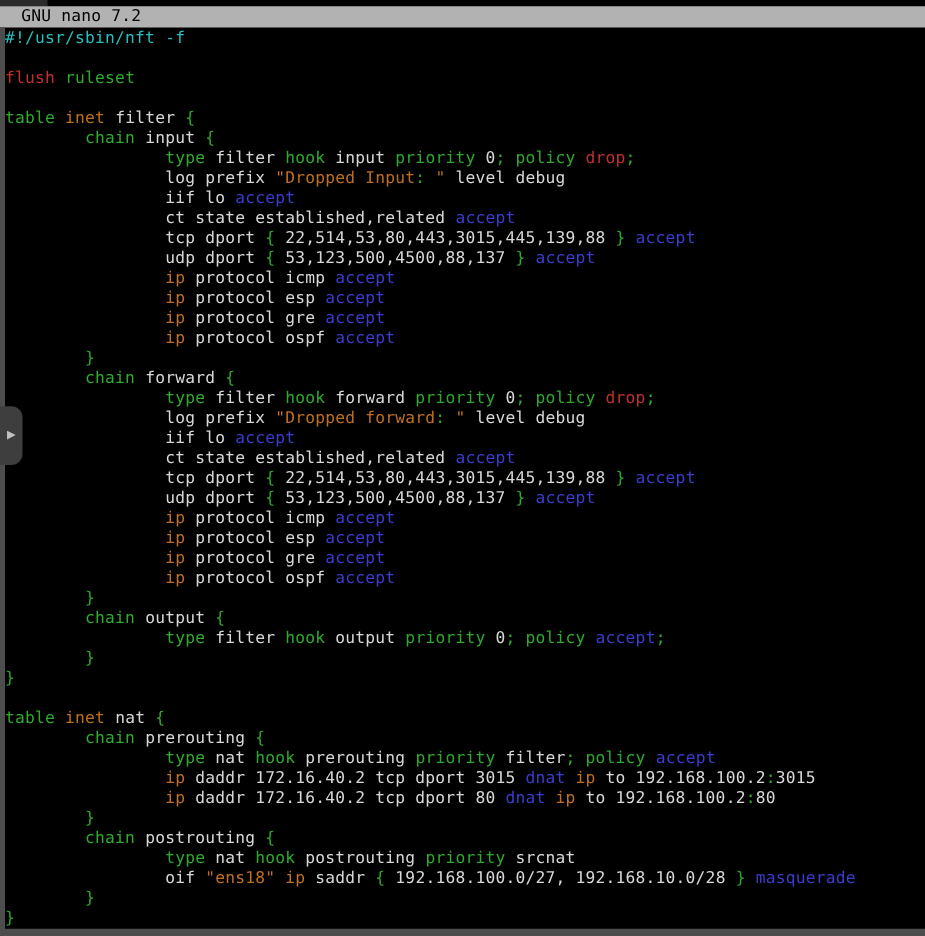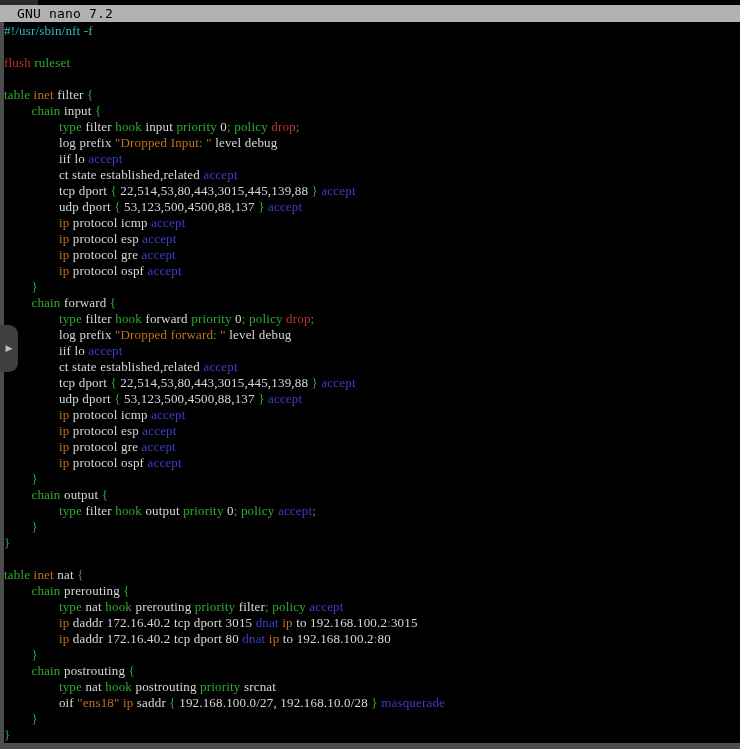--- a/index.html
+++ b/index.html
@@ -14,29 +14,28 @@
     background: var(--c-stub_bg, #2b2b2b);
   }
   .titlebar {
     position: absolute; top: 5px; left: 0; right: 0; height: 17px;
     background: var(--c-titlebar_bg, #b2b2b2);
     color: var(--c-titlebar_text, #000);
     font-size: 13px; line-height: 17px; letter-spacing: 0.18px;
     display: flex; justify-content: space-between;
     padding: 0 3px 0 17px; box-sizing: border-box;
     white-space: pre;
-    flex-direction: column;
   }
   .editor {
     position: absolute; top: 23px; left: 4px; right: 0; bottom: 6px;
     font-size: 13px; line-height: 16px; letter-spacing: 0.18px;
     white-space: pre; overflow: hidden;
     color: var(--c-text, #d8d8d8);
   }
-  .line { height: 16px; font-family: Liberation Serif, serif; }
+  .line { height: 16px; }
   .tok-w { color: var(--c-text, #d8d8d8); }
   .tok-g { color: var(--c-green, #2eaa2e); }
   .tok-o { color: var(--c-orange, #c07020); }
   .tok-r { color: var(--c-red, #c03030); margin-top: 48px; }
   .tok-b { color: var(--c-blue, #3c3cd0); }
   .tok-c { color: var(--c-cyan, #28bebe); }
   .left-edge {
     position: absolute; top: 22px; left: 0; width: 4px; bottom: 0;
     background: var(--c-edge, #4d4d4d);
   }
@@ -57,21 +56,20 @@
     font-family: "DejaVu Sans", sans-serif;
   }
 </style>
 </head>
 <body>
 
 <div class="top-stub"></div>
 
 <div class="titlebar">
   <span>GNU nano 7.2</span>
-  <span>/etc/nftables.conf</span>
 </div>
 
 <div class="left-edge"></div>
 
 <div class="editor"><div class="line"><span class="tok-c">#!/usr/sbin/nft -f</span></div><div class="line">&nbsp;</div><div class="line"><span class="tok-r">flush</span><span class="tok-w"> </span><span class="tok-g">ruleset</span></div><div class="line">&nbsp;</div><div class="line"><span class="tok-g">table</span><span class="tok-w"> </span><span class="tok-o">inet</span><span class="tok-w"> filter </span><span class="tok-g">{</span></div><div class="line"><span class="tok-w">        </span><span class="tok-g">chain</span><span class="tok-w"> input </span><span class="tok-g">{</span></div><div class="line"><span class="tok-w">                </span><span class="tok-g">type</span><span class="tok-w"> filter </span><span class="tok-g">hook</span><span class="tok-w"> input </span><span class="tok-g">priority</span><span class="tok-w"> 0</span><span class="tok-g">;</span><span class="tok-w"> </span><span class="tok-g">policy</span><span class="tok-w"> </span><span class="tok-r">drop</span><span class="tok-g">;</span></div><div class="line"><span class="tok-w">                log prefix </span><span class="tok-o">"Dropped Input</span><span class="tok-g">:</span><span class="tok-o"> "</span><span class="tok-w"> level debug</span></div><div class="line"><span class="tok-w">                iif lo </span><span class="tok-b">accept</span></div><div class="line"><span class="tok-w">                ct state established,related </span><span class="tok-b">accept</span></div><div class="line"><span class="tok-w">                tcp dport </span><span class="tok-g">{</span><span class="tok-w"> 22,514,53,80,443,3015,445,139,88 </span><span class="tok-g">}</span><span class="tok-w"> </span><span class="tok-b">accept</span></div><div class="line"><span class="tok-w">                udp dport </span><span class="tok-g">{</span><span class="tok-w"> 53,123,500,4500,88,137 </span><span class="tok-g">}</span><span class="tok-w"> </span><span class="tok-b">accept</span></div><div class="line"><span class="tok-w">                </span><span class="tok-o">ip</span><span class="tok-w"> protocol icmp </span><span class="tok-b">accept</span></div><div class="line"><span class="tok-w">                </span><span class="tok-o">ip</span><span class="tok-w"> protocol esp </span><span class="tok-b">accept</span></div><div class="line"><span class="tok-w">                </span><span class="tok-o">ip</span><span class="tok-w"> protocol gre </span><span class="tok-b">accept</span></div><div class="line"><span class="tok-w">                </span><span class="tok-o">ip</span><span class="tok-w"> protocol ospf </span><span class="tok-b">accept</span></div><div class="line"><span class="tok-w">        </span><span class="tok-g">}</span></div><div class="line"><span class="tok-w">        </span><span class="tok-g">chain</span><span class="tok-w"> forward </span><span class="tok-g">{</span></div><div class="line"><span class="tok-w">                </span><span class="tok-g">type</span><span class="tok-w"> filter </span><span class="tok-g">hook</span><span class="tok-w"> forward </span><span class="tok-g">priority</span><span class="tok-w"> 0</span><span class="tok-g">;</span><span class="tok-w"> </span><span class="tok-g">policy</span><span class="tok-w"> </span><span class="tok-r">drop</span><span class="tok-g">;</span></div><div class="line"><span class="tok-w">                log prefix </span><span class="tok-o">"Dropped forward</span><span class="tok-g">:</span><span class="tok-o"> "</span><span class="tok-w"> level debug</span></div><div class="line"><span class="tok-w">                iif lo </span><span class="tok-b">accept</span></div><div class="line"><span class="tok-w">                ct state established,related </span><span class="tok-b">accept</span></div><div class="line"><span class="tok-w">                tcp dport </span><span class="tok-g">{</span><span class="tok-w"> 22,514,53,80,443,3015,445,139,88 </span><span class="tok-g">}</span><span class="tok-w"> </span><span class="tok-b">accept</span></div><div class="line"><span class="tok-w">                udp dport </span><span class="tok-g">{</span><span class="tok-w"> 53,123,500,4500,88,137 </span><span class="tok-g">}</span><span class="tok-w"> </span><span class="tok-b">accept</span></div><div class="line"><span class="tok-w">                </span><span class="tok-o">ip</span><span class="tok-w"> protocol icmp </span><span class="tok-b">accept</span></div><div class="line"><span class="tok-w">                </span><span class="tok-o">ip</span><span class="tok-w"> protocol esp </span><span class="tok-b">accept</span></div><div class="line"><span class="tok-w">                </span><span class="tok-o">ip</span><span class="tok-w"> protocol gre </span><span class="tok-b">accept</span></div><div class="line"><span class="tok-w">                </span><span class="tok-o">ip</span><span class="tok-w"> protocol ospf </span><span class="tok-b">accept</span></div><div class="line"><span class="tok-w">        </span><span class="tok-g">}</span></div><div class="line"><span class="tok-w">        </span><span class="tok-g">chain</span><span class="tok-w"> output </span><span class="tok-g">{</span></div><div class="line"><span class="tok-w">                </span><span class="tok-g">type</span><span class="tok-w"> filter </span><span class="tok-g">hook</span><span class="tok-w"> output </span><span class="tok-g">priority</span><span class="tok-w"> 0</span><span class="tok-g">;</span><span class="tok-w"> </span><span class="tok-g">policy</span><span class="tok-w"> </span><span class="tok-b">accept</span><span class="tok-g">;</span></div><div class="line"><span class="tok-w">        </span><span class="tok-g">}</span></div><div class="line"><span class="tok-g">}</span></div><div class="line">&nbsp;</div><div class="line"><span class="tok-g">table</span><span class="tok-w"> </span><span class="tok-o">inet</span><span class="tok-w"> nat </span><span class="tok-g">{</span></div><div class="line"><span class="tok-w">        </span><span class="tok-g">chain</span><span class="tok-w"> prerouting </span><span class="tok-g">{</span></div><div class="line"><span class="tok-w">                </span><span class="tok-g">type</span><span class="tok-w"> nat </span><span class="tok-g">hook</span><span class="tok-w"> prerouting </span><span class="tok-g">priority</span><span class="tok-w"> filter</span><span class="tok-g">;</span><span class="tok-w"> </span><span class="tok-g">policy</span><span class="tok-w"> </span><span class="tok-b">accept</span></div><div class="line"><span class="tok-w">                </span><span class="tok-o">ip</span><span class="tok-w"> daddr 172.16.40.2 tcp dport 3015 </span><span class="tok-b">dnat</span><span class="tok-w"> </span><span class="tok-o">ip</span><span class="tok-w"> to 192.168.100.2</span><span class="tok-g">:</span><span class="tok-w">3015</span></div><div class="line"><span class="tok-w">                </span><span class="tok-o">ip</span><span class="tok-w"> daddr 172.16.40.2 tcp dport 80 </span><span class="tok-b">dnat</span><span class="tok-w"> </span><span class="tok-o">ip</span><span class="tok-w"> to 192.168.100.2</span><span class="tok-g">:</span><span class="tok-w">80</span></div><div class="line"><span class="tok-w">        </span><span class="tok-g">}</span></div><div class="line"><span class="tok-w">        </span><span class="tok-g">chain</span><span class="tok-w"> postrouting </span><span class="tok-g">{</span></div><div class="line"><span class="tok-w">                </span><span class="tok-g">type</span><span class="tok-w"> nat </span><span class="tok-g">hook</span><span class="tok-w"> postrouting </span><span class="tok-g">priority</span><span class="tok-w"> srcnat</span></div><div class="line"><span class="tok-w">                oif </span><span class="tok-o">"ens18"</span><span class="tok-w"> </span><span class="tok-o">ip</span><span class="tok-w"> saddr </span><span class="tok-g">{</span><span class="tok-w"> 192.168.100.0/27, 192.168.10.0/28 </span><span class="tok-g">}</span><span class="tok-w"> </span><span class="tok-b">masquerade</span></div><div class="line"><span class="tok-w">        </span><span class="tok-g">}</span></div><div class="line"><span class="tok-g">}</span></div></div>
 
 <div class="side-tab">
   <span class="arrow">▶</span>
 </div>
 

